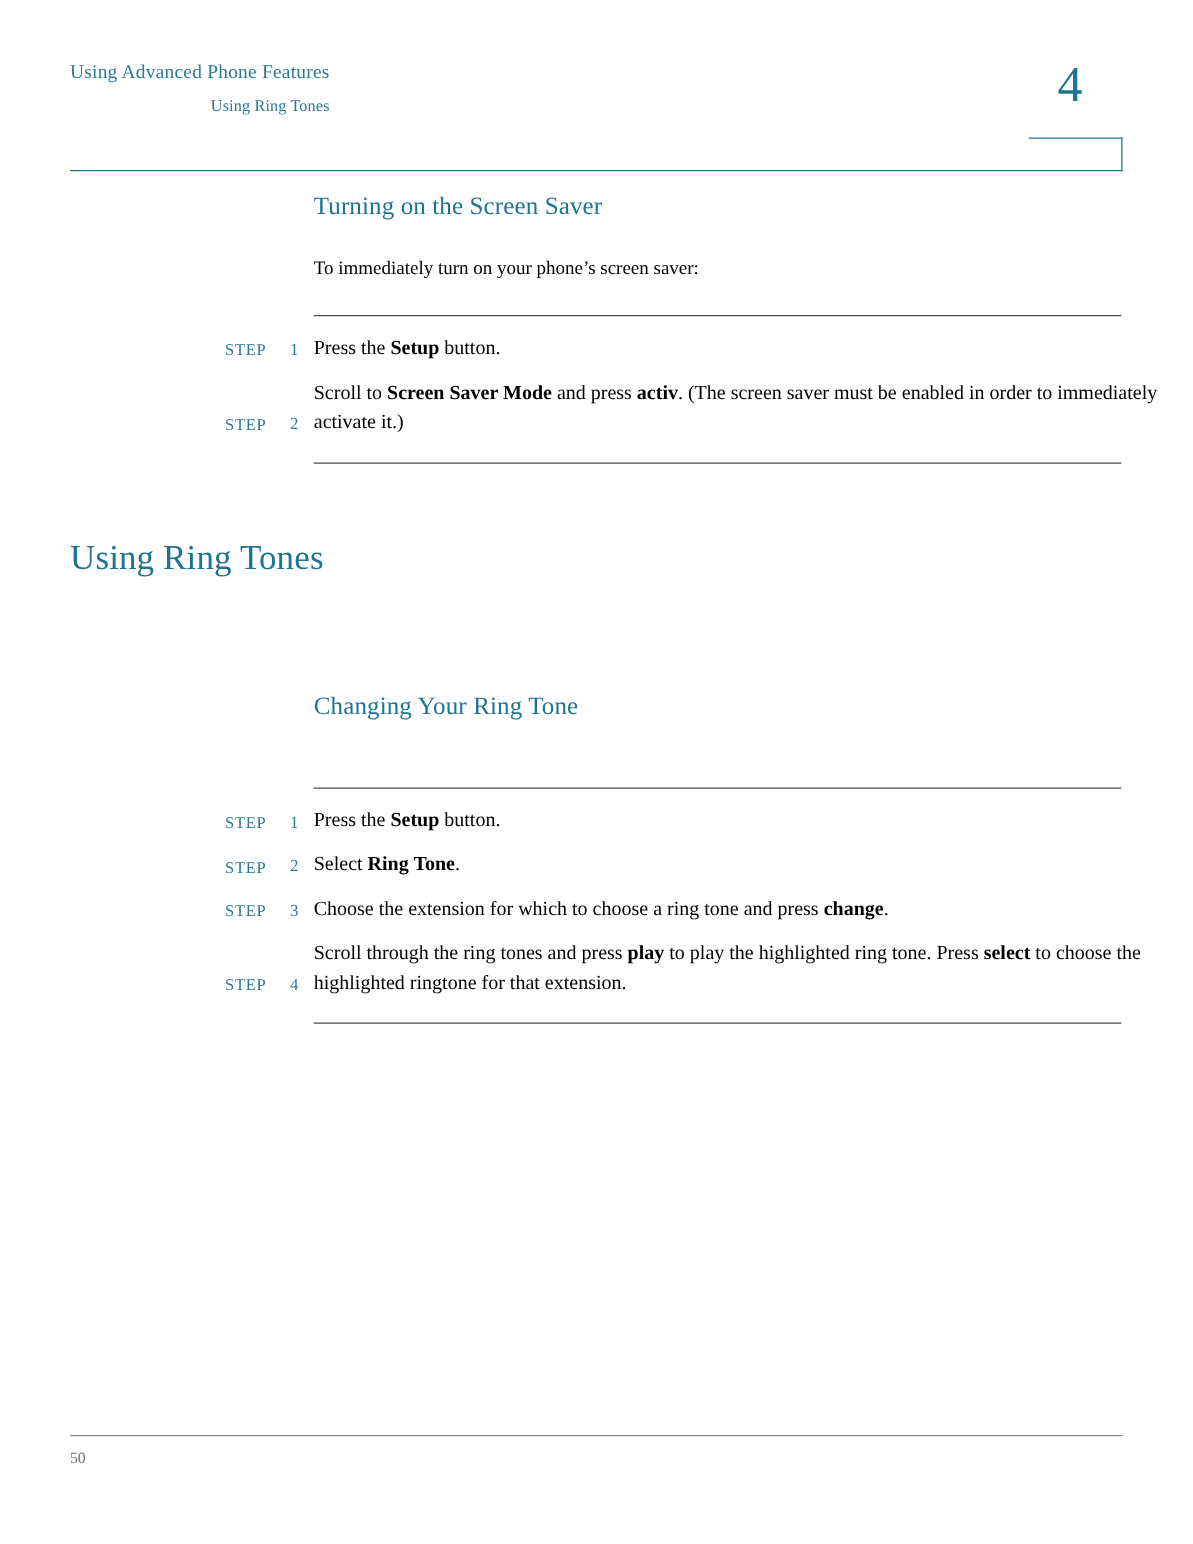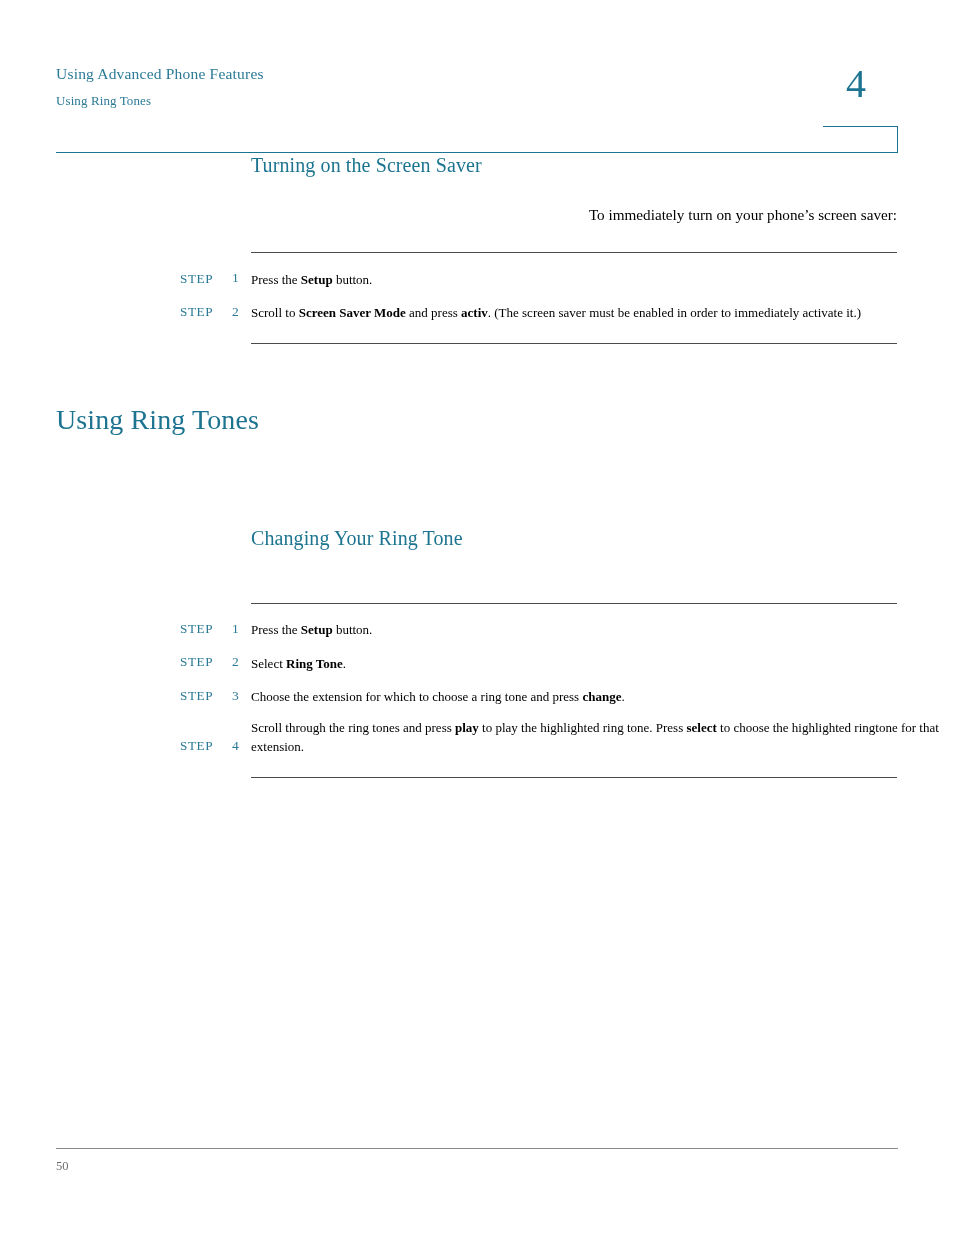--- a/index.html
+++ b/index.html
@@ -20,23 +20,24 @@
 
   .page {
     position: absolute;
     inset: 0;
   }
 
   
   .page-header {
     position: absolute;
     left: 56px;
-    top: 62px;
+    top: 46px;
     width: 842px;
     height: 92px;
+    text-align: right;
   }
   .header-titles {
     position: absolute;
     left: 0;
     top: 0;
   }
   .header-chapter-title {
     font-size: 15.5px;
     color: #2a7a96;
     letter-spacing: 0.2px;
@@ -119,21 +120,21 @@
     letter-spacing: 0.1px;
     line-height: 1.25;
   }
 
   p.body-text {
     font-size: 15.2px;
     line-height: 1.47;
     margin: 0;
     padding: 0;
     color: #000000;
-    text-align: right;
+    text-align: left;
   }
 
   
   .step-list {
     position: relative;
     margin-left: 0;
   }
   .step-list-rule {
     margin-left: 251px;
     width: 646px;
@@ -165,21 +166,21 @@
     flex: 0 0 71px;
     font-size: 13.5px;
     color: #2a7a96;
     line-height: 1.6;
     text-align: left;
     padding-left: 52px;
   }
   .step-text {
     flex: 1 1 auto;
     width: 646px;
-    font-size: 13px;
+    font-size: 16px;
     line-height: 1.47;
     color: #000000;
   }
   .step-text b { font-weight: 700; }
 
   
   .page-footer {
     position: absolute;
     left: 56px;
     top: 1148px;

